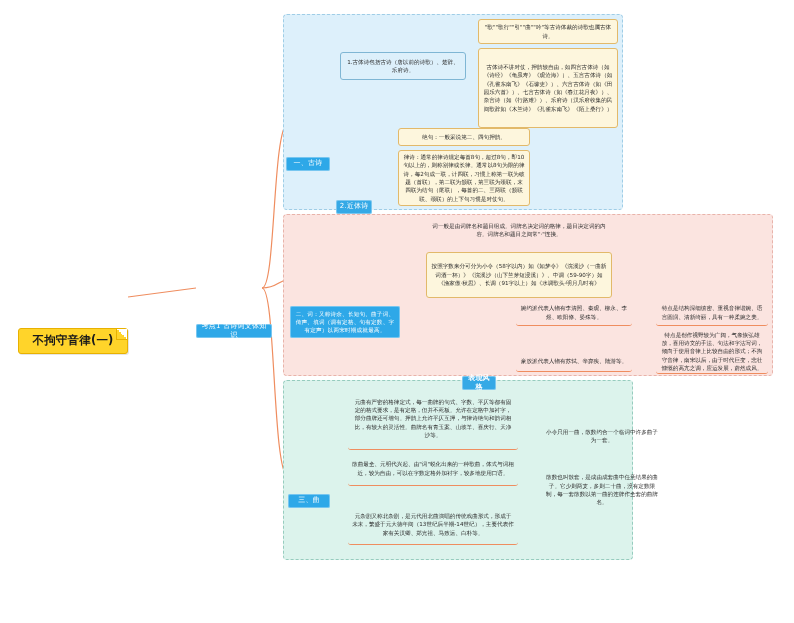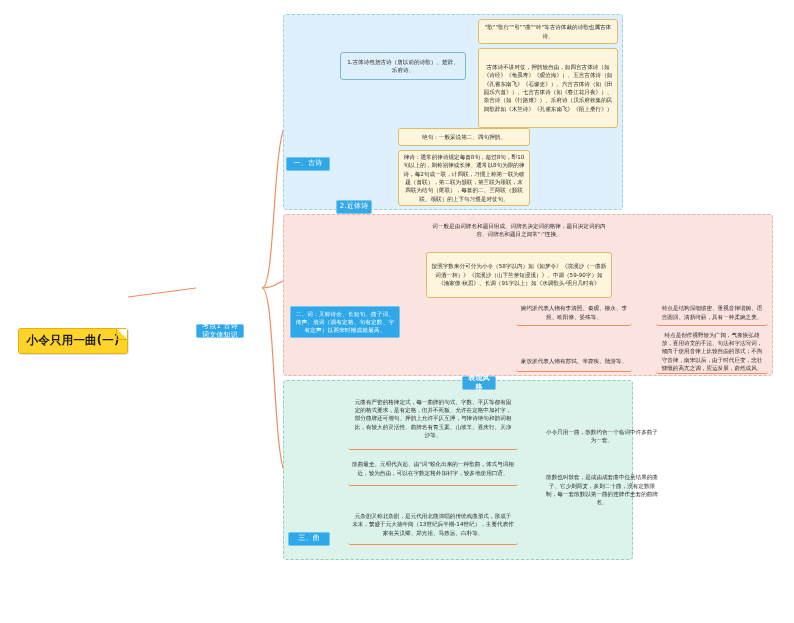--- a/index.html
+++ b/index.html
@@ -124,25 +124,25 @@
       <path d="M518 469 C 532 469, 528 438, 542 436"></path>
       <path d="M518 469 C 532 469, 528 500, 542 502"></path>
     </g>
   </svg>
 
   <div class="region blue" style="left:283px;top:14px;width:340px;height:196px;"></div>
   <div class="region pink" style="left:283px;top:214px;width:490px;height:162px;"></div>
   <div class="region mint" style="left:283px;top:380px;width:350px;height:180px;"></div>
 
   <div class="node root" style="left:18px;top:284px;width:110px;height:26px;">
-    <span class="txt">小令只用一曲(一)</span>
+    <span class="txt">不拘守音律(一)</span>
     <span class="foldmark"></span>
   </div>
 
-  <div class="node topic" style="left:196px;top:280px;width:48px;height:14px;">
+  <div class="node topic" style="left:196px;top:280px;width:76px;height:14px;">
     <span class="txt">考点1 古诗词文体知识</span>
   </div>
 
   <div class="node topic" style="left:286px;top:113px;width:44px;height:14px;">
     <span class="txt">一、古诗</span>
   </div>
 
   <div class="card plain" style="left:340px;top:52px;width:126px;height:28px;background:#ddf0fb;border-color:#7fb6d4;">
     <span class="txt">1.古体诗包括古诗（唐以前的诗歌）、楚辞、乐府诗。</span>
   </div>
@@ -192,21 +192,21 @@
   </div>
 
   <div class="card bare-line" style="left:656px;top:300px;width:112px;height:26px;">
     <span class="txt">特点是结构深细缜密、重视音律谐婉、语言圆润、清新绮丽，具有一种柔婉之美。</span>
   </div>
 
   <div class="card bare-line" style="left:656px;top:330px;width:112px;height:44px;">
     <span class="txt">特点是创作视野较为广阔，气象恢弘雄放，喜用诗文的手法、句法和字法写词，倾向于使用音律上比较自由的形式；不拘守音律，南宋以后，由于时代巨变，悲壮慷慨的高亢之调，应运发展，蔚然成风。</span>
   </div>
 
-  <div class="node topic" style="left:288px;top:488px;width:42px;height:14px;">
+  <div class="node topic" style="left:288px;top:450px;width:42px;height:14px;">
     <span class="txt">三、曲</span>
   </div>
 
   <div class="card bare-line" style="left:348px;top:388px;width:170px;height:62px;">
     <span class="txt">元曲有严密的格律定式，每一曲牌的句式、字数、平仄等都有固定的格式要求，是有定格，但并不死板。允许在定格中加衬字，部分曲牌还可增句。押韵上允许平仄互押，与律诗绝句和韵词相比，有较大的灵活性。曲牌名有青玉案、山坡羊、喜庆行、天净沙等。</span>
   </div>
 
   <div class="card bare-line" style="left:348px;top:452px;width:170px;height:34px;">
     <span class="txt">散曲最全、元明代兴起、由"词"蜕化出来的一种歌曲，体式与词相近，较为自由，可以在字数定格外加衬字，较多地使用口语。</span>
   </div>

